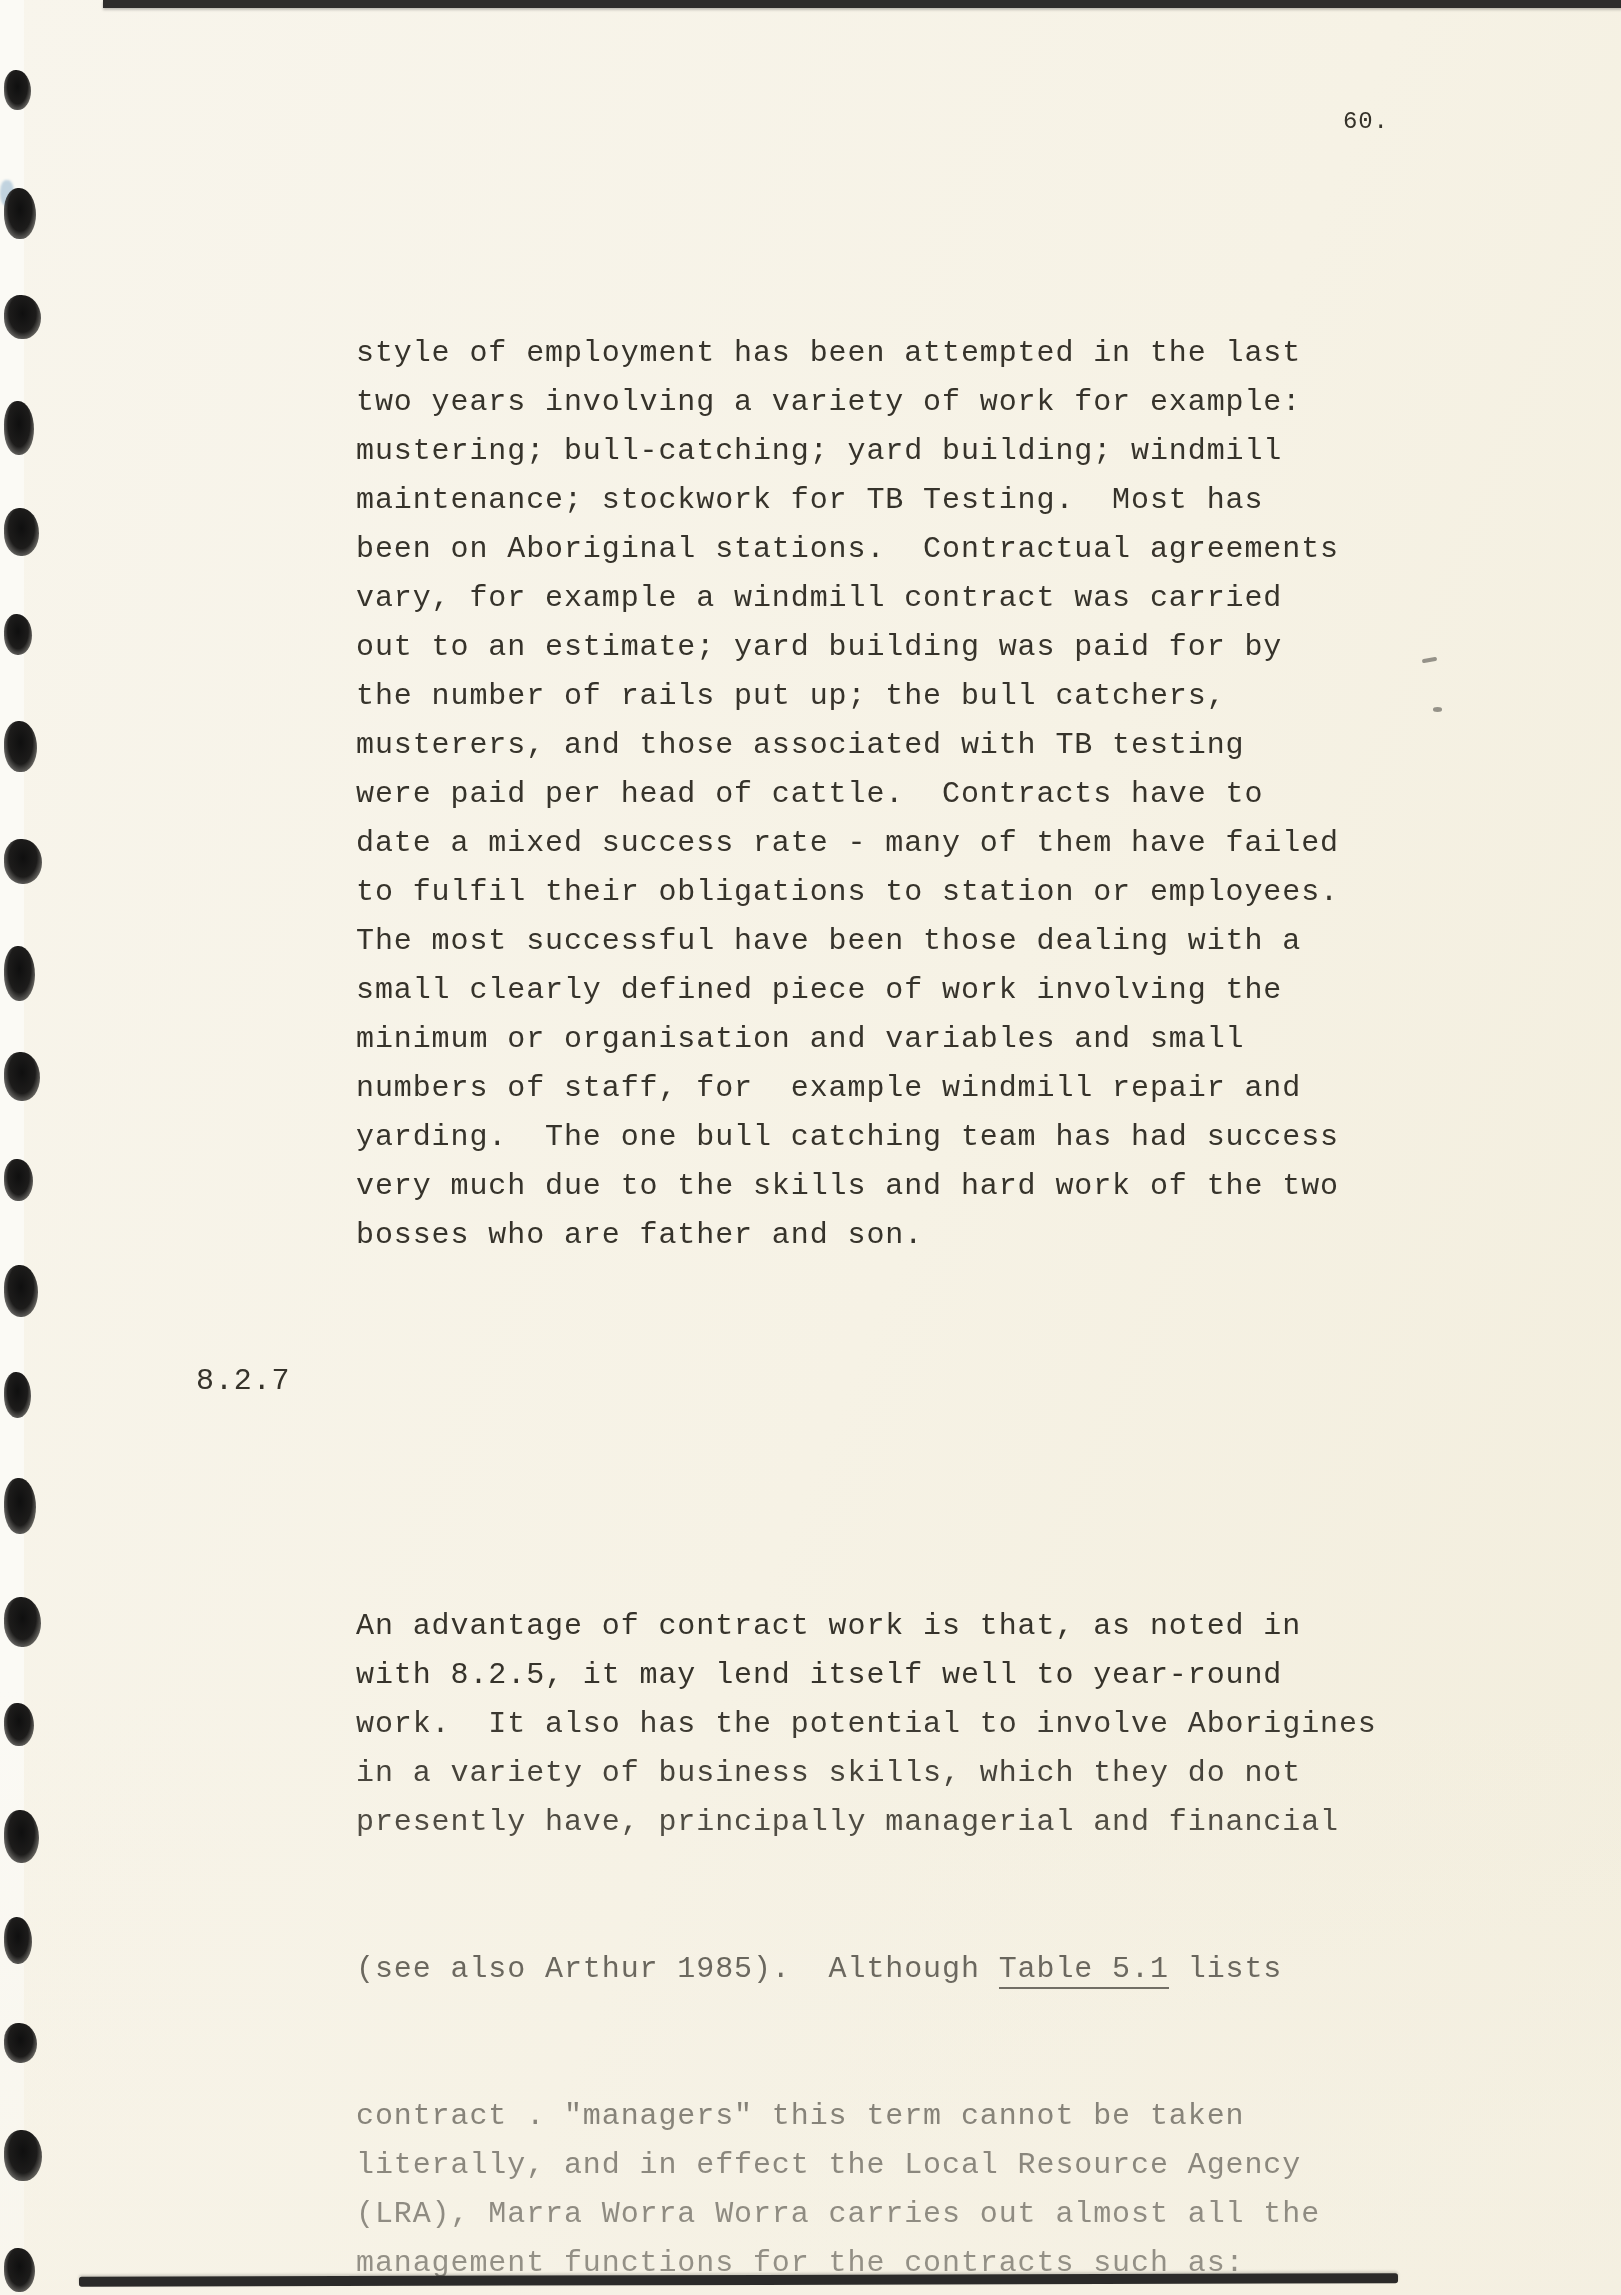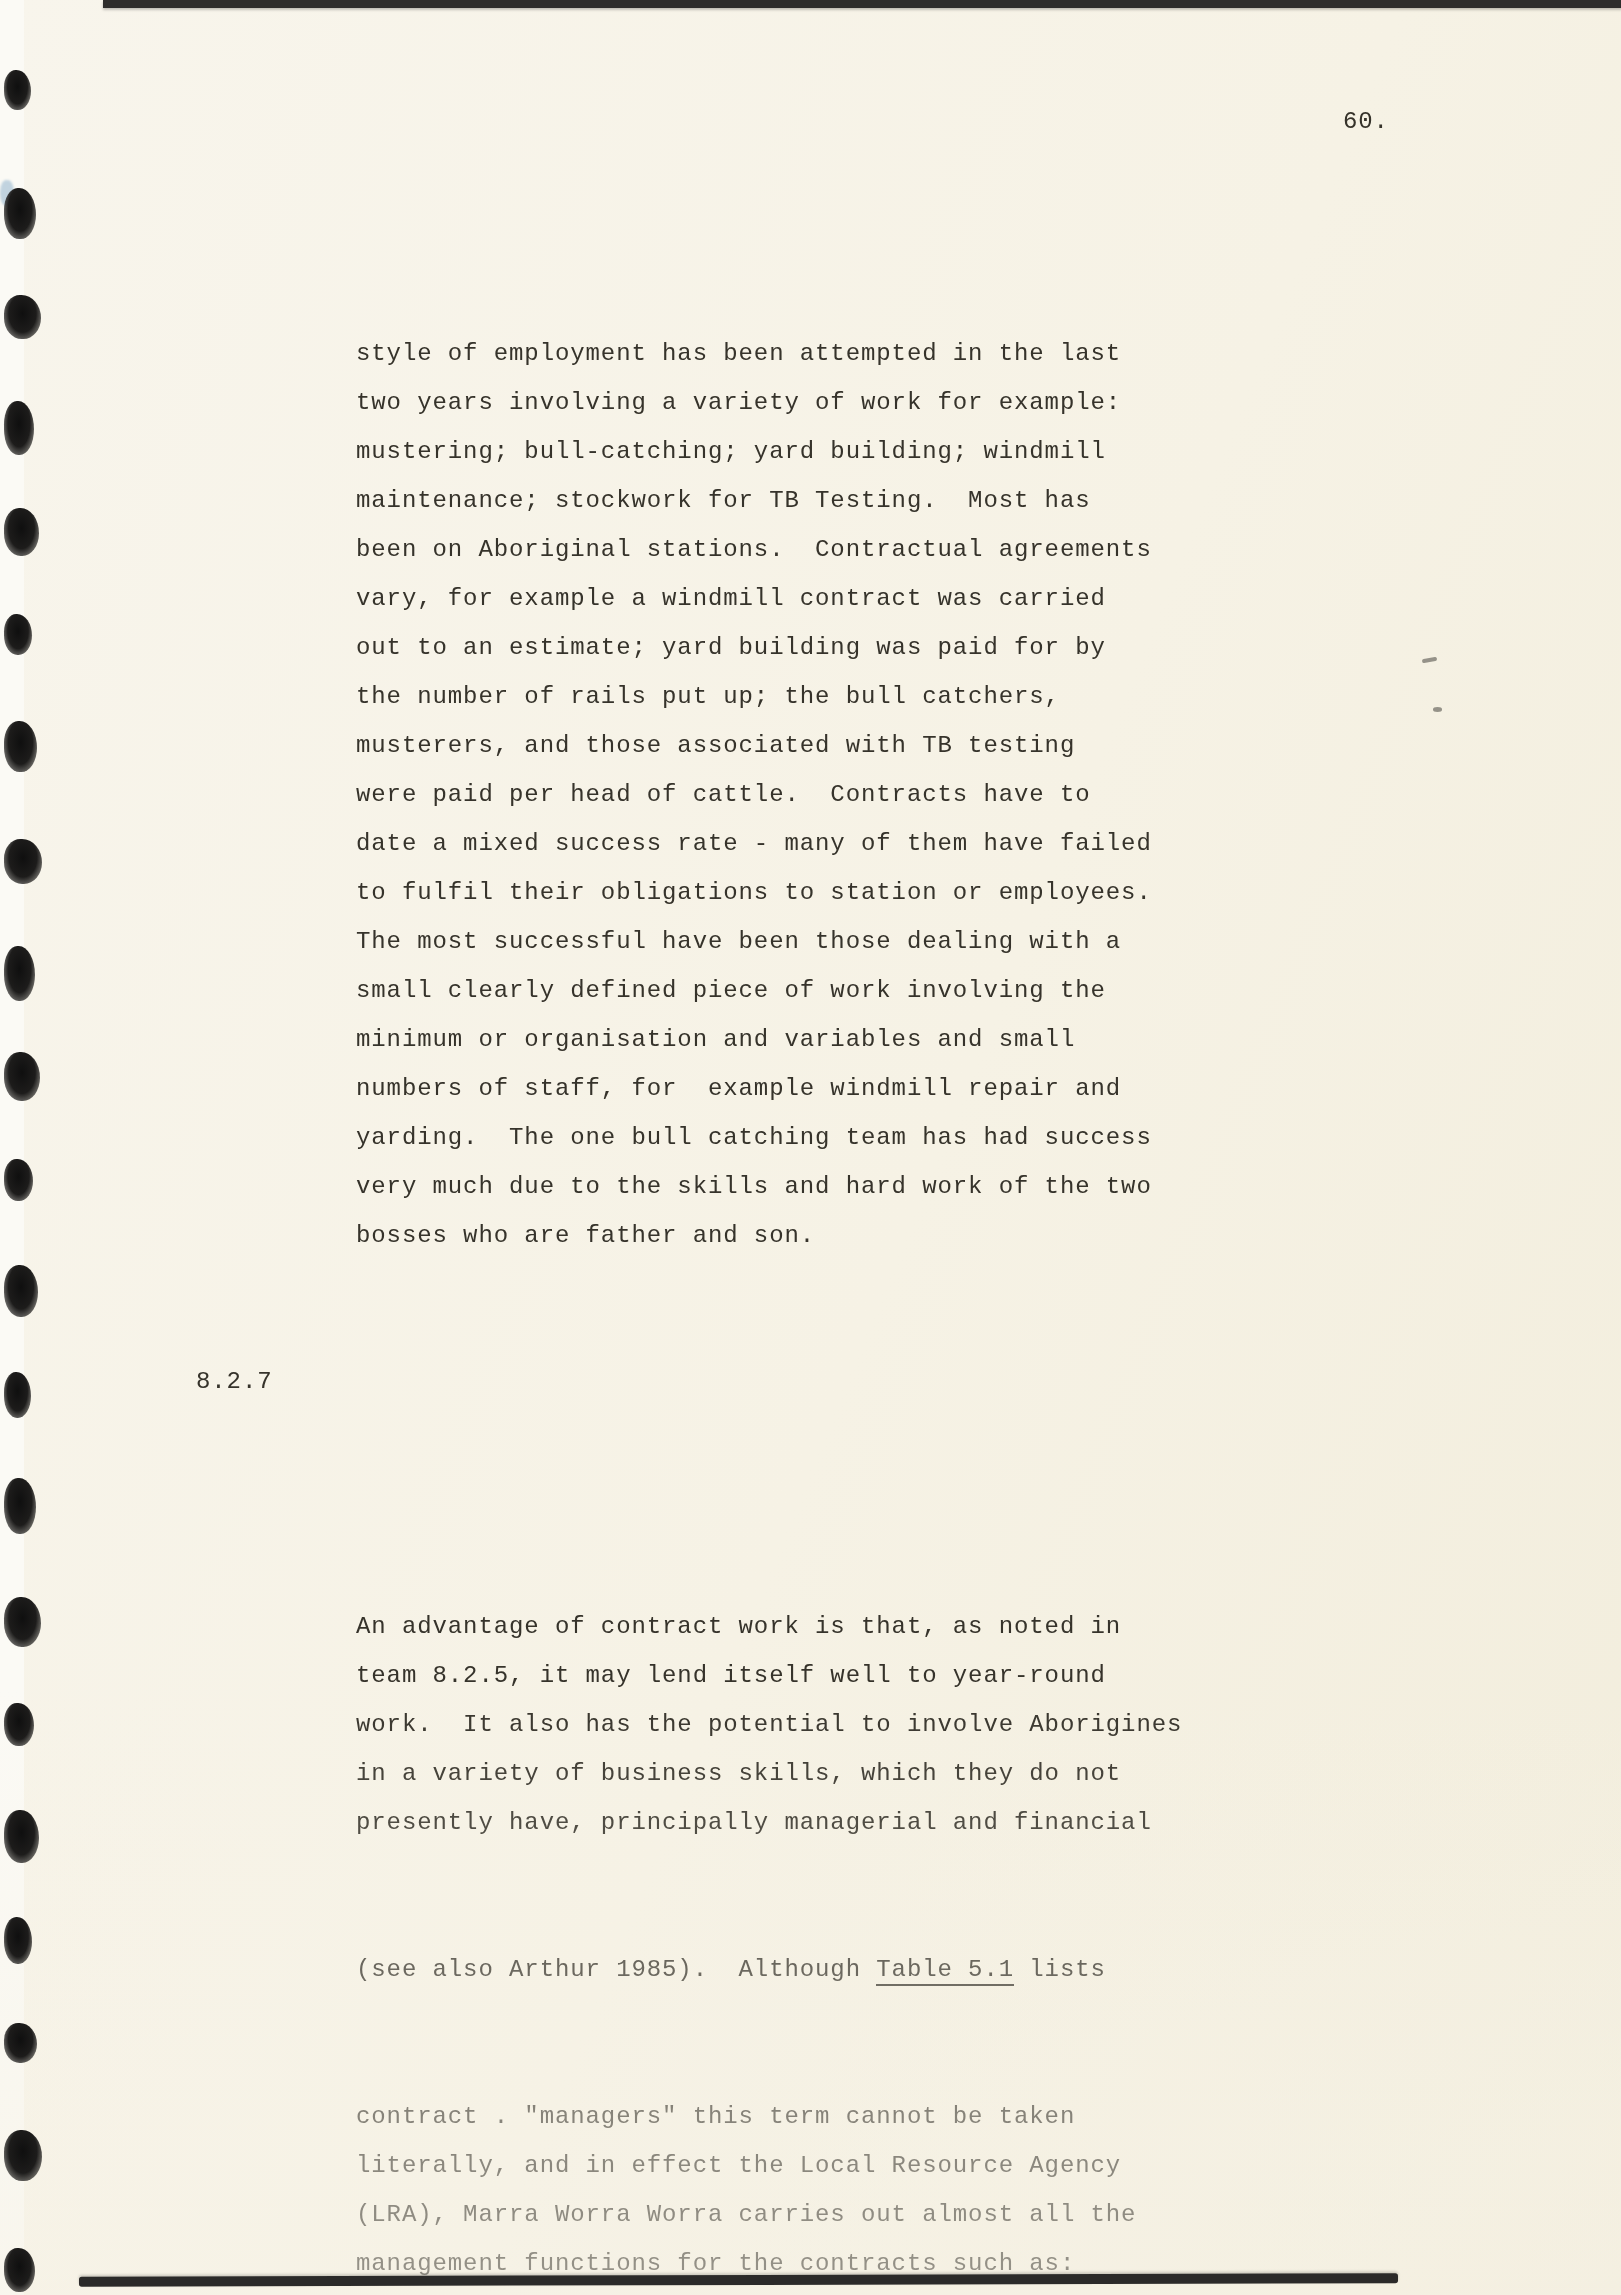--- a/index.html
+++ b/index.html
@@ -32,21 +32,21 @@
     position:absolute;left:3.7px;
     background:radial-gradient(ellipse at 50% 42%,#0f0f0f 0%,#1d1c1b 52%,rgba(45,44,42,.65) 78%,rgba(70,68,64,0) 100%);
     border-radius:45% 55% 50% 50%;
     filter:blur(0.6px);
   }
   .blue-smudge{
     position:absolute;left:0;top:180px;width:13.8px;height:26px;
     background:#a9c3d6;border-radius:45%;opacity:.7;z-index:2;filter:blur(0.9px);
   }
   .text{
-    font-size:24px;letter-spacing:0.9px;line-height:49px;white-space:pre;
+    font-size:30px;letter-spacing:0.9px;line-height:49px;white-space:pre;
   }
   .page-number{
     position:absolute;left:1343px;top:97px;
     font-size:24px;letter-spacing:0.9px;line-height:49px;
   }
   .intro{position:absolute;left:356px;top:231px;}
   .section{position:absolute;left:0;top:1357px;width:1622px;}
   .section-label{position:absolute;left:196px;top:0;}
   .section-body{margin-left:356px;}
   .table-ref{
@@ -98,21 +98,21 @@
 
   <div class="page-number text">60.</div>
 
   <div class="intro text">
     <div><div class="line">style of employment has been attempted in the last</div><div class="line">two years involving a variety of work for example:</div><div class="line">mustering; bull-catching; yard building; windmill</div><div class="line">maintenance; stockwork for TB Testing.  Most has</div><div class="line">been on Aboriginal stations.  Contractual agreements</div><div class="line">vary, for example a windmill contract was carried</div><div class="line">out to an estimate; yard building was paid for by</div><div class="line">the number of rails put up; the bull catchers,</div><div class="line">musterers, and those associated with TB testing</div><div class="line">were paid per head of cattle.  Contracts have to</div><div class="line">date a mixed success rate - many of them have failed</div><div class="line">to fulfil their obligations to station or employees.</div><div class="line">The most successful have been those dealing with a</div><div class="line">small clearly defined piece of work involving the</div><div class="line">minimum or organisation and variables and small</div><div class="line">numbers of staff, for  example windmill repair and</div><div class="line">yarding.  The one bull catching team has had success</div><div class="line">very much due to the skills and hard work of the two</div><div class="line">bosses who are father and son.</div></div>
   </div>
 
   <div class="section text">
     <div class="section-label">8.2.7</div>
     <div class="section-body">
-      <div><div class="line">An advantage of contract work is that, as noted in</div><div class="line">team 8.2.5, it may lend itself well to year-round</div><div class="line">work.  It also has the potential to involve Aborigines</div><div class="line">in a variety of business skills, which they do not</div><div class="line">presently have, principally managerial and financial</div></div>
+      <div><div class="line">An advantage of contract work is that, as noted in</div><div class="line">with 8.2.5, it may lend itself well to year-round</div><div class="line">work.  It also has the potential to involve Aborigines</div><div class="line">in a variety of business skills, which they do not</div><div class="line">presently have, principally managerial and financial</div></div>
       <div class="line"><span>(see also Arthur 1985).  Although </span><span class="table-ref">Table 5.1</span><span> lists</span></div>
       <div><div class="line">contract . "managers" this term cannot be taken</div><div class="line">literally, and in effect the Local Resource Agency</div><div class="line">(LRA), Marra Worra Worra carries out almost all the</div><div class="line">management functions for the contracts such as:</div><div class="line">ordering equipment; paying accounts; liaising with</div></div>
     </div>
   </div>
 
   <div class="artifact artifact-1"></div>
   <div class="artifact artifact-2"></div>
 
   <div class="fade"></div>
   <div class="edge-bottom"></div>

